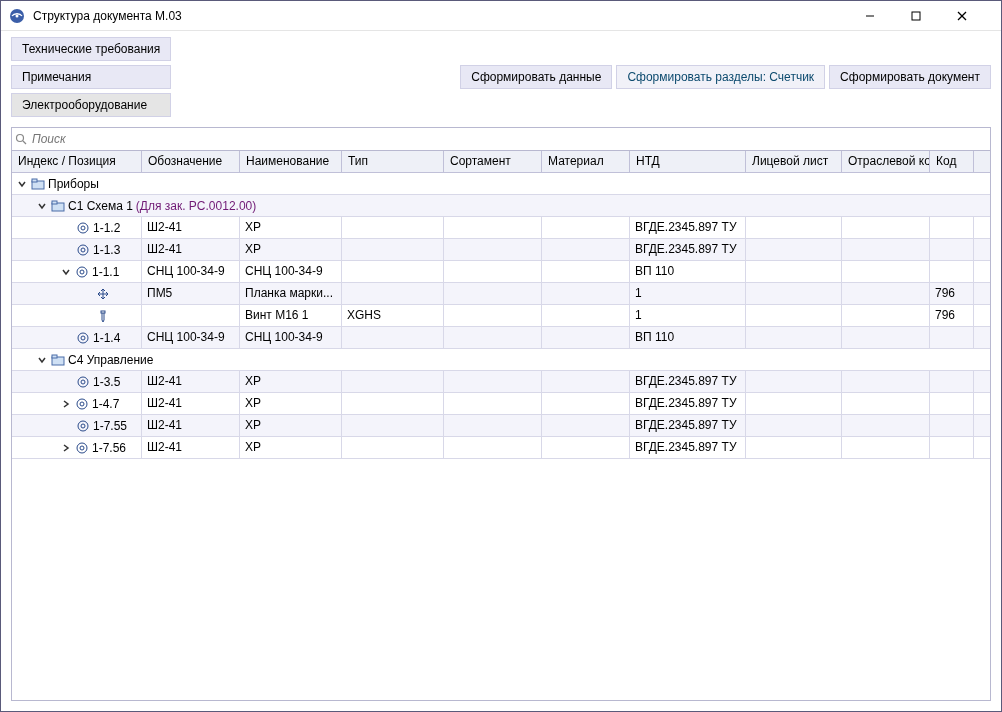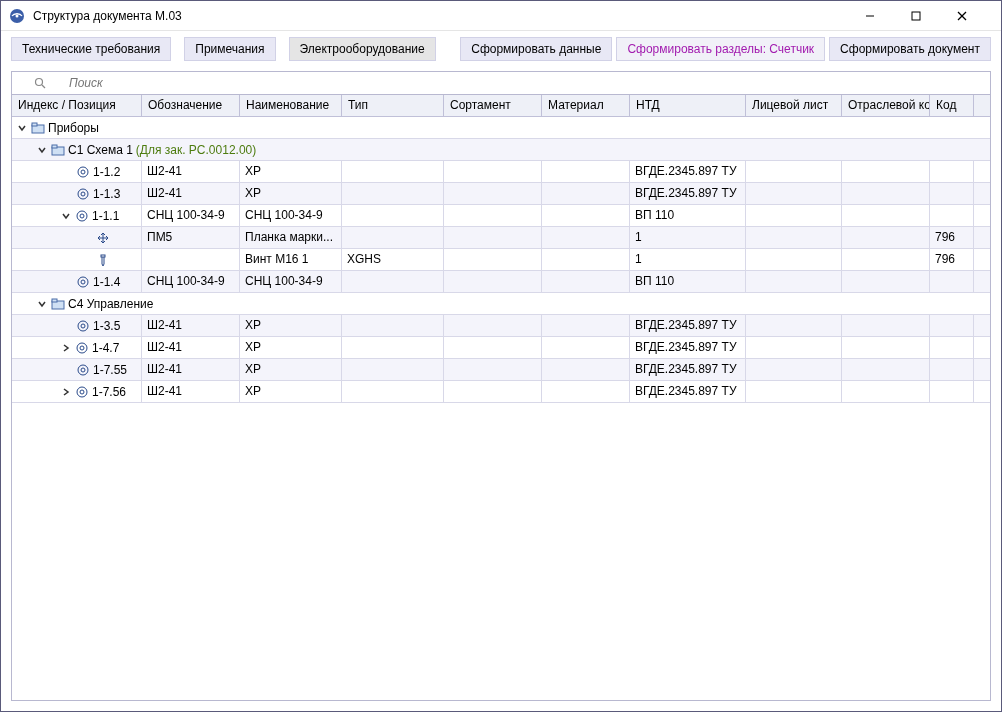--- a/index.html
+++ b/index.html
@@ -6,28 +6,28 @@
   html, body { margin: 0; padding: 0; font-family: "Segoe UI", Tahoma, sans-serif; font-size: 12px; background: #fff; color: #000; }
   .window { width: 1002px; height: 712px; border: 1px solid #5a5a7a; display: flex; flex-direction: column; background: #fff; }
   .titlebar { height: 30px; display: flex; align-items: center; padding: 0 16px 0 8px; background: #fff; border-bottom: 1px solid #e5e5e5; }
   .titlebar .app-icon { width: 16px; height: 16px; margin-right: 8px; }
   .titlebar .title { flex: 1; font-size: 12px; }
   .titlebar .win-controls { display: flex; height: 100%; }
   .titlebar .win-btn { width: 46px; display: flex; align-items: center; justify-content: center; cursor: default; }
   .titlebar .win-btn svg { display: block; }
   .toolbar-area { padding: 6px 10px 0 10px; }
   .toolbar { display: flex; align-items: center; gap: 4px; }
-  .toolbar .left-tabs { display: flex; gap: 13px; }
+  .toolbar .left-tabs { display: flex; gap: 4px; flex-direction: column; }
   .tab-btn { background: #e8e8f5; border: 1px solid #d1d1e6; padding: 4px 10px; font-size: 12px; cursor: default; }
   .tab-btn.active { background: #e5e5e5; }
   .spacer { flex: 1; }
   .cmd-btn { background: #e8e8f5; border: 1px solid #d1d1e6; padding: 4px 10px; font-size: 12px; cursor: default; }
-  .cmd-btn.disabled { color: #a21caf; background: #f1f1f8; }
+  .cmd-btn.disabled { color: #0c4a6e; background: #f1f1f8; }
   .content { flex: 1; padding: 10px; display: flex; flex-direction: column; min-height: 0; }
-  .search-box { height: 24px; border: 1px solid #b8b8d0; display: flex; align-items: center; padding: 0 22px; gap: 20px; background: #fff; }
+  .search-box { height: 24px; border: 1px solid #b8b8d0; display: flex; align-items: center; padding: 0 3px; gap: 2px; background: #fff; }
   .search-box input { border: none; outline: none; flex: 1; font-size: 12px; font-style: italic; color: #888; background: transparent; }
   .search-box .search-icon { color: #888; display: flex; align-items: center; }
   .grid-wrap { flex: 1; border: 1px solid #b8b8d0; border-top: none; overflow: hidden; display: flex; flex-direction: column; min-width: 0; }
   .grid-scroll { overflow-x: auto; overflow-y: hidden; flex: 1; }
   .grid-inner { min-width: 1020px; }
   .header-row { display: flex; background: #eef0f7; border-bottom: 1px solid #c0c0d8; font-size: 12px; height: 22px; align-items: stretch; }
   .hcell { border-right: 1px solid #c0c0d8; padding: 3px 6px; white-space: nowrap; overflow: hidden; }
   .c-idx    { width: 130px; }
   .c-obz    { width: 98px;  }
   .c-name   { width: 102px; }
@@ -40,21 +40,21 @@
   .c-kod    { width: 44px;  }
   .rows { font-size: 12px; }
   .row { display: flex; height: 22px; align-items: stretch; border-bottom: 1px solid #d8d8e8; }
   .row.even { background: #f4f4fb; }
   .row.odd  { background: #ffffff; }
   .cell { border-right: 1px solid #d8d8e8; padding: 3px 5px; white-space: nowrap; overflow: hidden; text-overflow: ellipsis; }
   .idxcell { display: flex; align-items: center; gap: 3px; padding-left: 4px; }
   .chev { width: 12px; height: 12px; display: inline-flex; align-items: center; justify-content: center; color: #333; }
   .folder-icon, .target-icon, .move-icon, .screw-icon { width: 14px; height: 14px; display: inline-flex; align-items: center; justify-content: center; }
   .folder-icon svg, .target-icon svg, .move-icon svg, .screw-icon svg, .chev svg { display:block; }
-  .note { color: #4d7c0f; }
+  .note { color: #701a75; }
   .blank-area { flex: 1; background: #fff; min-height: 240px; }
   
   .grid-scroll::-webkit-scrollbar { height: 16px; }
   .grid-scroll::-webkit-scrollbar-track { background: #eceef6; }
   .grid-scroll::-webkit-scrollbar-thumb { background: #c8c8dc; }
 </style>
 </head>
 <body>
 
 <div class="window">

